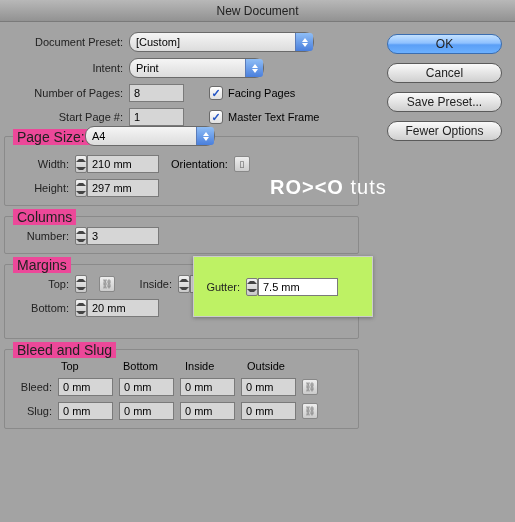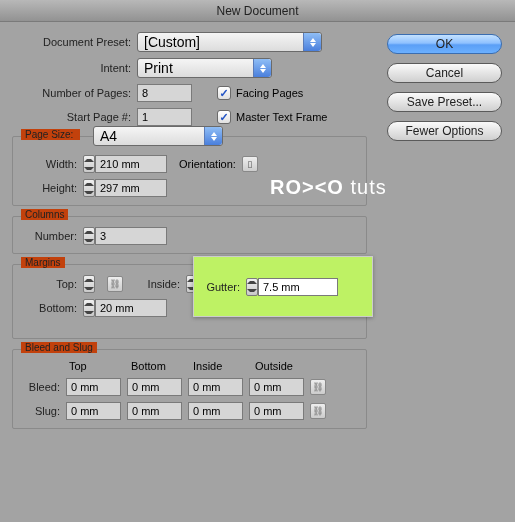--- a/index.html
+++ b/index.html
@@ -17,34 +17,34 @@
     height: 22px;
     display:flex;
     align-items:center;
     justify-content:center;
     font-size:12px;
     color:#222;
     border-bottom:1px solid #7a7a7a;
   }
   .dialog-body {
     position:relative;
-    padding: 10px 12px;
+    padding: 10px 4px;
   }
   .row { display:flex; align-items:center; margin-bottom:6px; }
   .lbl { text-align:right; color:#222; padding-right:6px; }
   .dropdown {
     background: linear-gradient(#f5f5f5,#dcdcdc);
     border:1px solid #6a6a6a;
-    border-radius:3px;
+    border-radius:9px;
     height:20px;
     display:flex;
     align-items:center;
     padding:0 6px;
     position:relative;
-    font-size:14px;
+    font-size:11px;
   }
   .dropdown .cap {
     position:absolute;
     right:0; top:0; bottom:0;
     width:18px;
     background: linear-gradient(#8fbef6,#4a7fdc);
     border-left:1px solid #5a7bb8;
     border-top-right-radius:3px;
     border-bottom-right-radius:3px;
     display:flex;
@@ -85,23 +85,23 @@
     border:1px solid #8a8a8a;
     border-radius:2px;
     margin-top:10px;
     padding:10px 8px 8px 8px;
     position:relative;
     width:355px;
   }
   .legend {
     position:absolute;
     top:-8px; left:8px;
-    background:#c2410c;
+    background:#ec4899;
     padding:0 4px;
-    font-size:10px;
+    font-size:14px;
     color:#222;
   }
   .aquabtn {
     width:115px;height:20px;
     border:1px solid #5a5a5a;
     border-radius:10px;
     background:linear-gradient(#fafafa,#cfcfcf);
     font-size:12px;color:#222;
     display:flex;align-items:center;justify-content:center;
     margin-bottom:9px;

